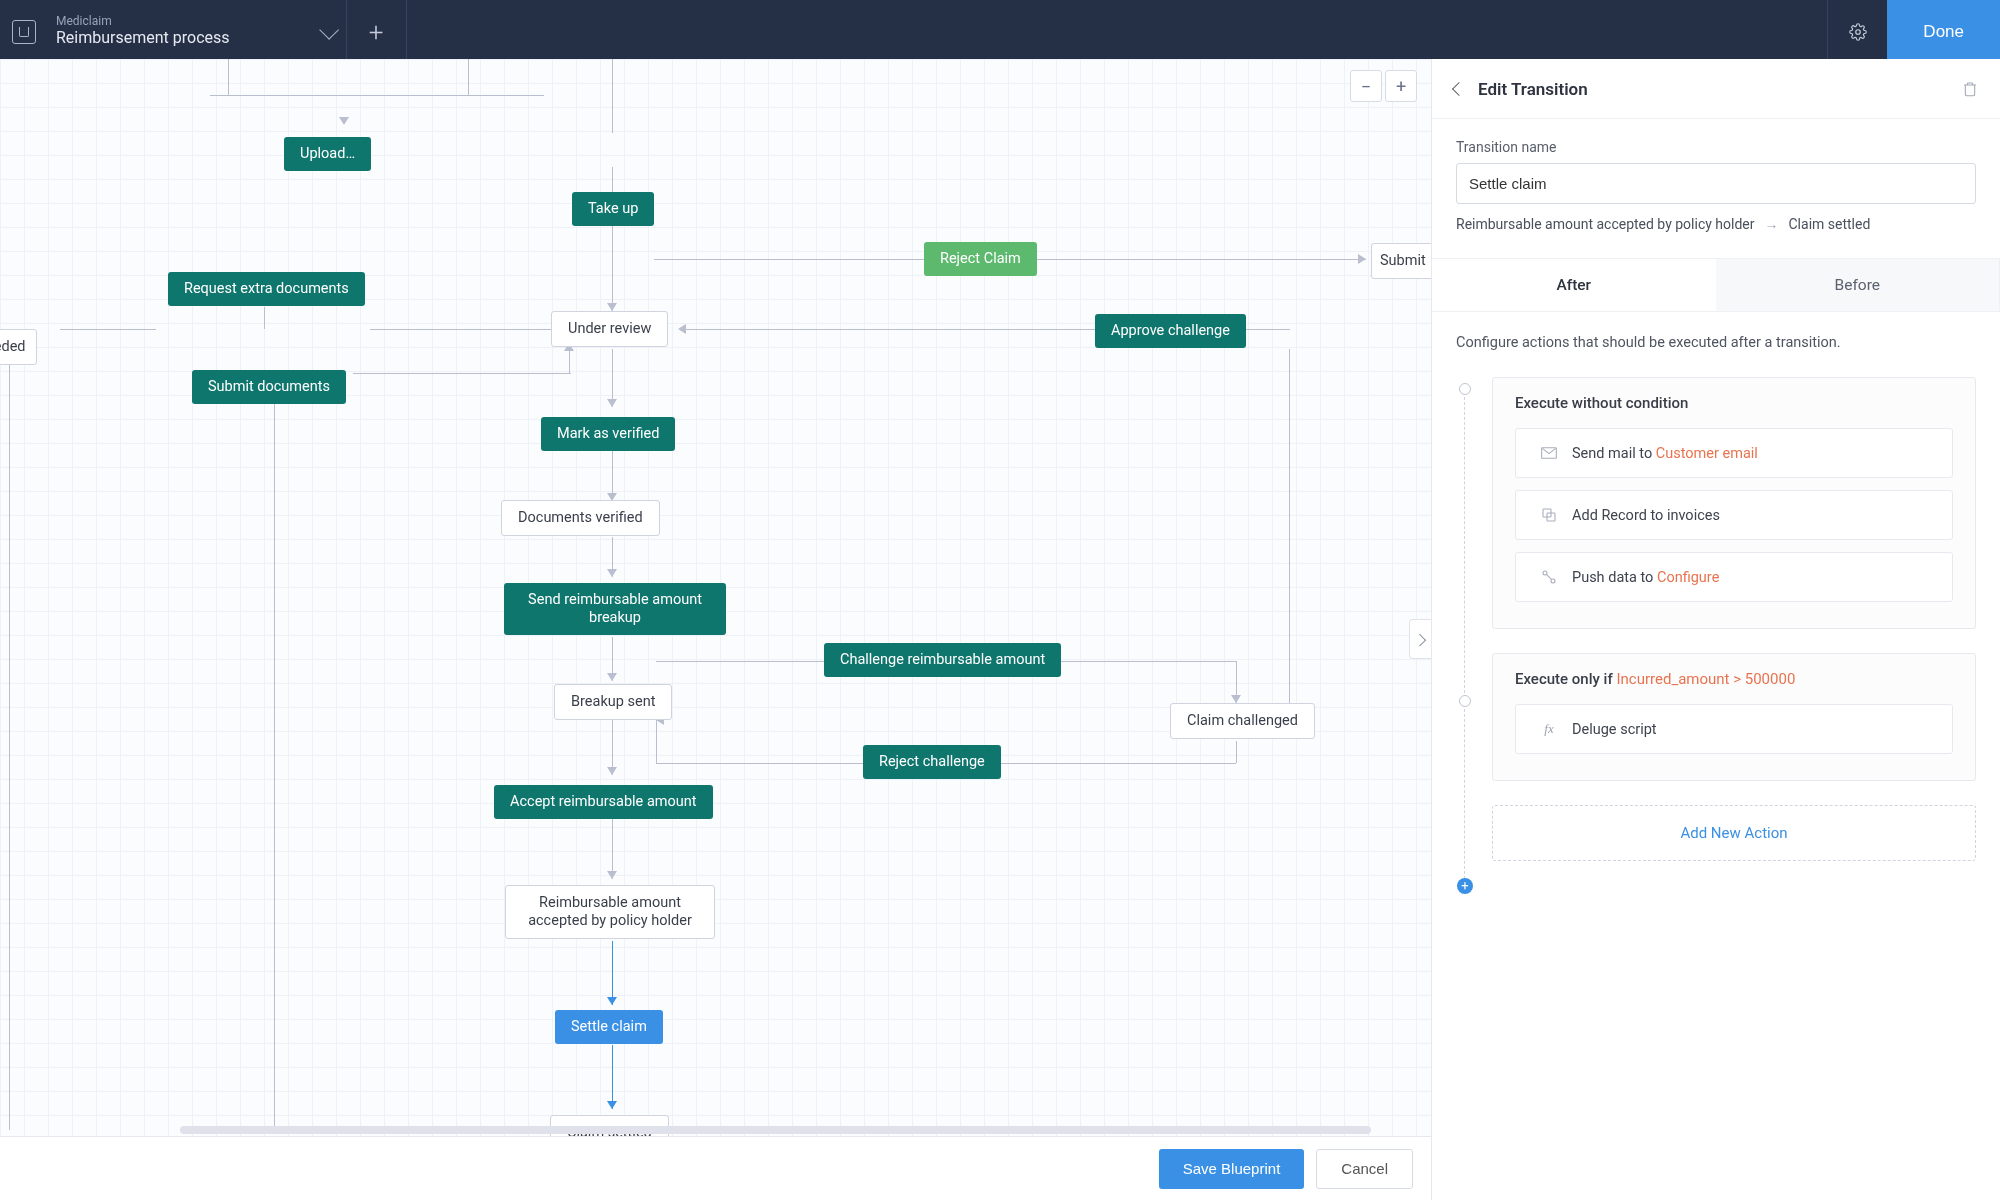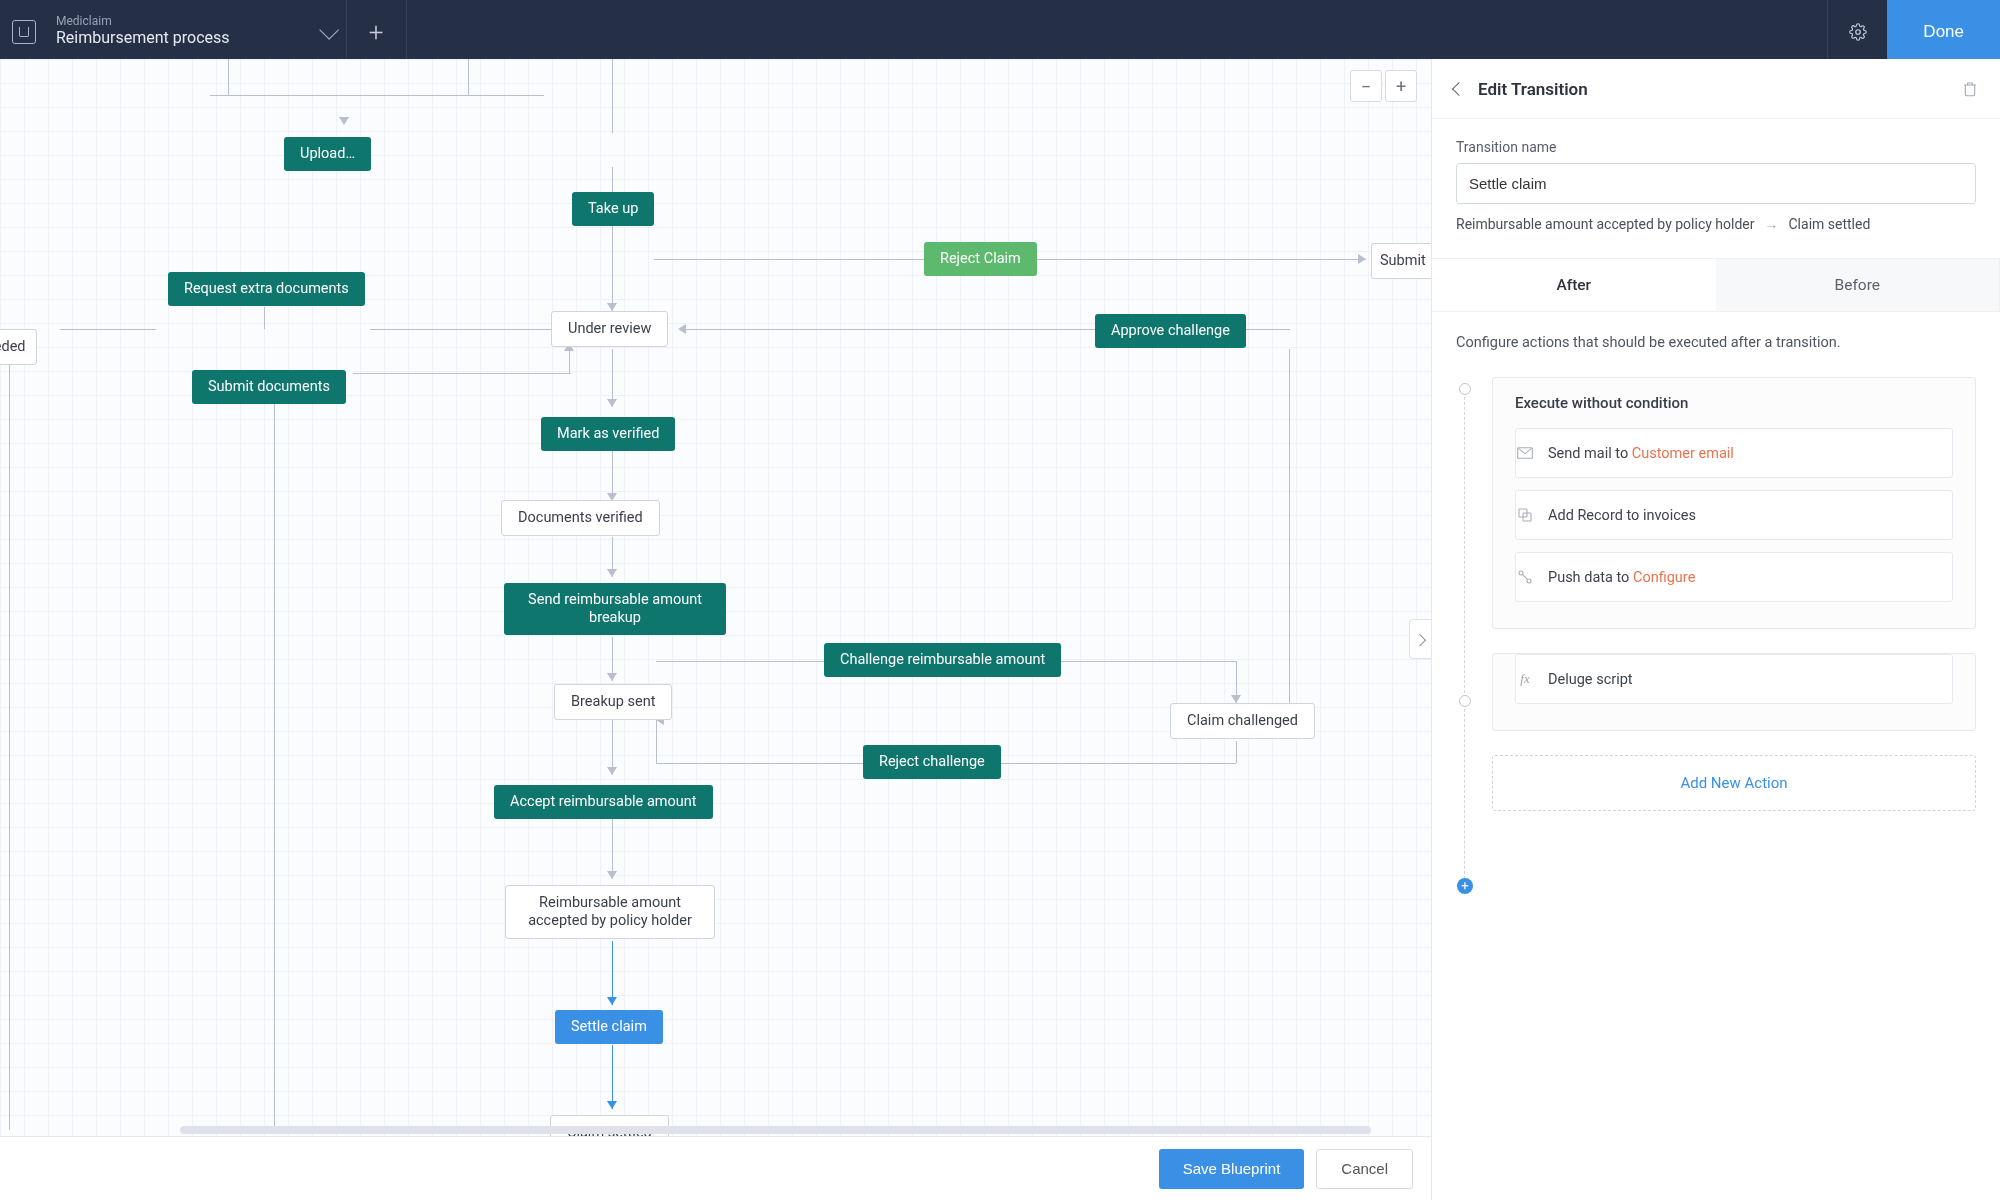--- a/index.html
+++ b/index.html
@@ -133,21 +133,21 @@
 
   .timeline { margin-top:26px; position:relative; padding-left:4px;}
   .tl-dot { position:absolute; left:3px; width:12px; height:12px; border:1.5px solid #bfc5d2; border-radius:50%; background:#fff;}
   .tl-line { position:absolute; left:8px; width:1px; border-left:1px dashed #cfd4df; }
   .tl-add { position:absolute; left:1px; width:16px; height:16px; border-radius:50%; background:#3a90e5; color:#fff; font-size:13px; line-height:16px; text-align:center; cursor:pointer;}
 
   .action-block { margin-left:32px; border:1px solid #e7e9ef; border-radius:3px; background:#fcfcfd; margin-bottom:24px;}
   .action-block-head { padding:16px 22px; font-size:15px; color:#383d48; font-weight:500;}
   .cond { color:#e8734f; font-weight:400;}
   .action-items { padding:0 22px 14px;}
-  .action-item { border:1px solid #e7e9ef; background:#fff; border-radius:3px; height:50px; display:flex; align-items:center; padding:0 0; margin-bottom:12px; font-size:14.5px; color:#3e434e; cursor:pointer;}
+  .action-item { border:1px solid #e7e9ef; background:#fff; border-radius:3px; height:50px; display:flex; align-items:center; padding:0 24px; margin-bottom:12px; font-size:14.5px; color:#3e434e; cursor:pointer;}
   .action-item .ai-icon { width:18px; height:18px; margin-right:14px; opacity:.75; display:inline-flex; align-items:center; justify-content:center; font-size:12px; color:#7b8294;}
   .ai-icon.fx { font-family:'Times New Roman', serif; font-style:italic; font-size:13px;}
   .link { color:#e8734f; }
 
   .add-action { margin-left:32px; border:1px dashed #cfd4df; border-radius:3px; height:56px; display:flex; align-items:center; justify-content:center; color:#3a90e5; font-size:15px; cursor:pointer;}
 </style>
 </head>
 <body>
 
 <div class="topbar">
@@ -333,20 +333,23 @@
                     <circle cx="18" cy="18" r="3"></circle>
                     <path d="M8 8l8 8"></path>
                   </svg>
               </span>
               <span><span>Push data to </span><span class="link">Configure</span></span>
             </div>
           </div>
         </div>
 
         <div class="action-block">
+          <div class="action-block-head">
+            <span>Execute only if </span><span class="cond">Incurred_amount &gt; 500000</span>
+          </div>
           <div class="action-items">
             <div class="action-item">
               <span class="ai-icon fx">fx</span>
               <span>Deluge script</span>
             </div>
           </div>
         </div>
 
         <div class="add-action">Add New Action</div>
       </div>

